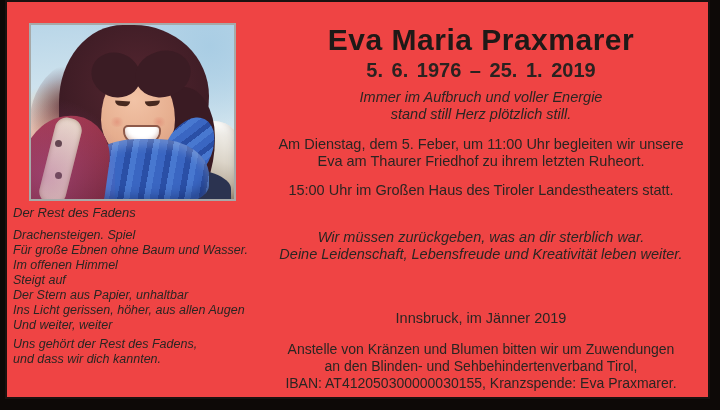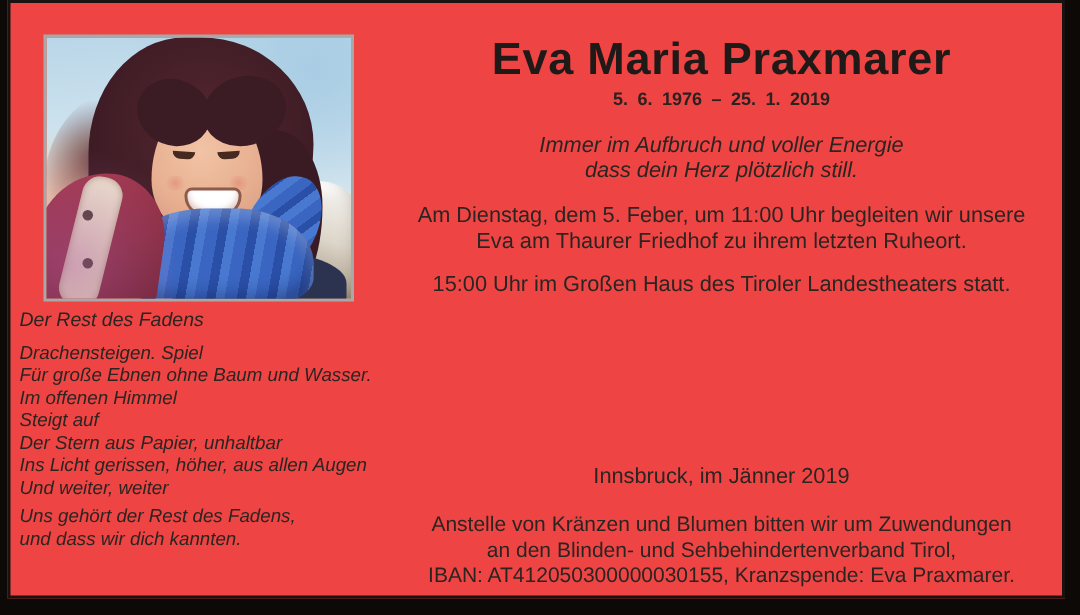--- a/index.html
+++ b/index.html
@@ -72,21 +72,21 @@
     box-shadow:inset 0 0 5px rgba(120,90,60,.55);}
   .p-btn{width:7px;height:7px;border-radius:50%;background:#4a4038;left:24px;}
   .p-btn.b1{bottom:52px;} .p-btn.b2{bottom:20px;}
   .p-flare{left:-12px;bottom:-14px;width:96px;height:130px;
     background:radial-gradient(circle at 28% 72%,rgba(178,88,158,.45),rgba(178,88,158,0) 68%);}
   
   .txt{color:#2b2522;}
   .rc{position:absolute;left:243px;width:462px;text-align:center;}
   .lc{position:absolute;left:6px;width:242px;}
   .name{top:21px;font-size:30px;font-weight:bold;color:#1f1917;letter-spacing:.5px;}
-  .dates{top:57px;font-size:12px;font-weight:bold;color:#2a2220;word-spacing:3px;}
+  .dates{top:57px;font-size:20px;font-weight:bold;color:#2a2220;word-spacing:3px;}
   .epigraph{top:87px;font-size:14.5px;font-style:italic;line-height:17px;}
   .para1{top:134px;font-size:14.5px;line-height:16.5px;}
   .para2{top:180px;font-size:14.5px;line-height:16.5px;}
   .verse{top:227px;font-size:14.5px;font-style:italic;line-height:16.5px;}
   .family{top:276px;font-size:15px;font-weight:bold;word-spacing:2px;}
   .placedate{top:308px;font-size:14.5px;}
   .donation{top:339px;font-size:14px;line-height:17px;}
   .poem-title{top:203px;font-size:13px;font-style:italic;}
   .stanza1{top:226px;font-size:12.5px;font-style:italic;line-height:15px;}
   .stanza2{top:335px;font-size:12.5px;font-style:italic;line-height:15px;}
@@ -119,32 +119,36 @@
     <div class="p-btn b1"></div>
     <div class="p-btn b2"></div>
     <div class="p-flare"></div>
   </div>
 
   <div class="txt rc name">Eva Maria Praxmarer</div>
   <div class="txt rc dates">5. 6. 1976 – 25. 1. 2019</div>
 
   <div class="txt rc epigraph">
     <div>Immer im Aufbruch und voller Energie</div>
-    <div>dass dein Herz plötzlich still.</div>
+    <div>stand still Herz plötzlich still.</div>
   </div>
 
   <div class="txt rc para1">
     <div>Am Dienstag, dem 5. Feber, um 11:00 Uhr begleiten wir unsere</div>
     <div>Eva am Thaurer Friedhof zu ihrem letzten Ruheort.</div>
   </div>
 
   <div class="txt rc para2">
     <div>15:00 Uhr im Großen Haus des Tiroler Landestheaters statt.</div>
   </div>
 
+  <div class="txt rc verse">
+    <div>Wir müssen zurückgeben, was an dir sterblich war.</div>
+    <div>Deine Leidenschaft, Lebensfreude und Kreativität leben weiter.</div>
+  </div>
 
   <div class="txt rc placedate">Innsbruck, im Jänner 2019</div>
 
   <div class="txt rc donation">
     <div>Anstelle von Kränzen und Blumen bitten wir um Zuwendungen</div>
     <div>an den Blinden- und Sehbehindertenverband Tirol,</div>
     <div>IBAN: AT412050300000030155, Kranzspende: Eva Praxmarer.</div>
   </div>
 
   <div class="txt lc poem-title">Der Rest des Fadens</div>

